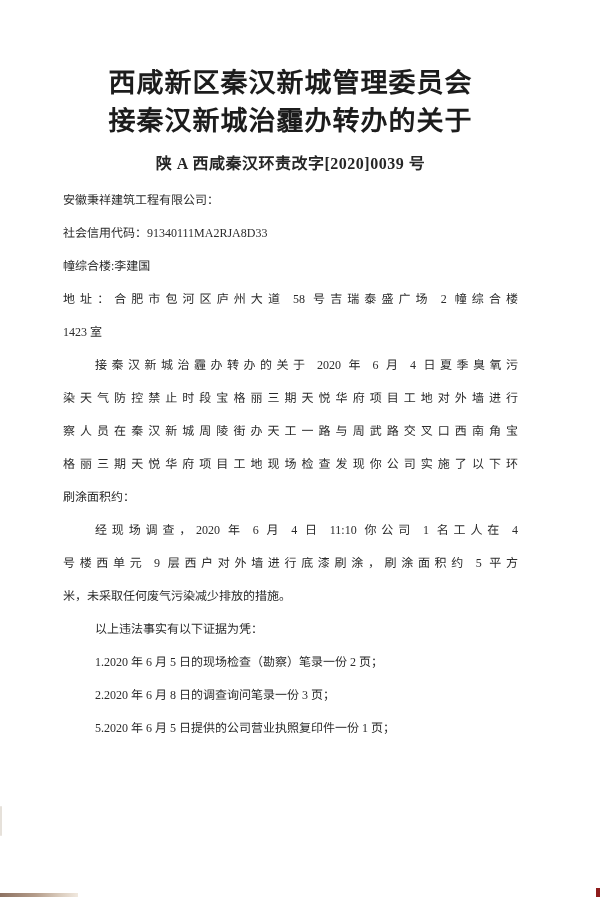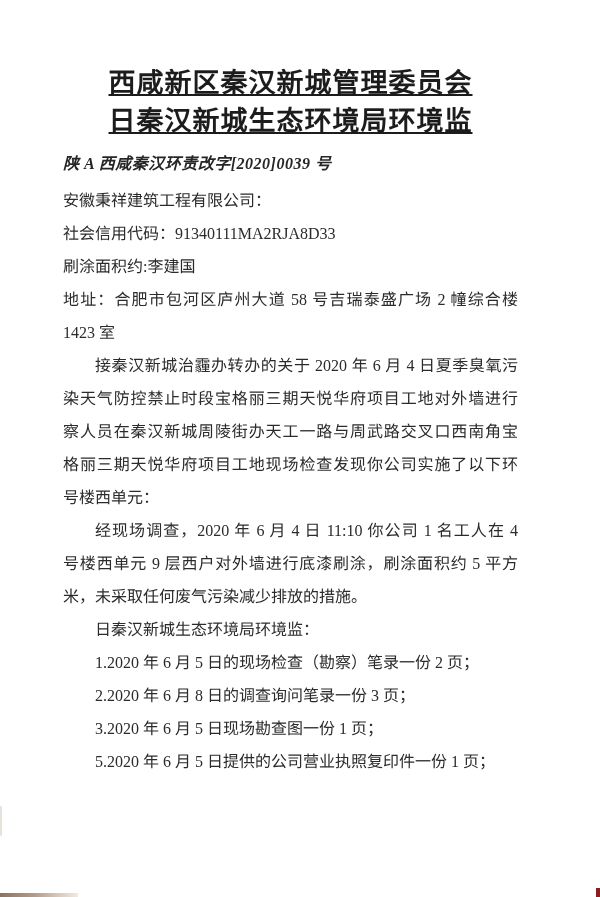--- a/index.html
+++ b/index.html
@@ -24,35 +24,33 @@
   .title-block {
     text-align: center;
   }
   .title-line {
     font-size: 27px;
     font-weight: bold;
     line-height: 38px;
     letter-spacing: 1px;
     color: #1c1c1c;
     white-space: nowrap;
-    text-decoration: underline;
   }
   .doc-number {
-    text-align: left;
+    text-align: center;
     font-size: 16px;
     font-weight: bold;
     margin-top: 10px;
     letter-spacing: 0.5px;
     color: #262626;
     white-space: nowrap;
-    font-style: italic;
   }
   .body-block {
     margin-top: 10px;
-    font-size: 16px;
+    font-size: 12px;
   }
   .line {
     height: 33px;
     line-height: 33px;
     text-align: left;
   }
   .line.indent {
     text-indent: 32px;
   }
   .line.fill {
@@ -86,43 +84,42 @@
     border-radius: 2px;
   }
 </style>
 </head>
 <body>
 
 <div class="page">
 
   <div class="title-block">
     <div class="title-line">西咸新区秦汉新城管理委员会</div>
-    <div class="title-line">日秦汉新城生态环境局环境监</div>
+    <div class="title-line">接秦汉新城治霾办转办的关于</div>
   </div>
 
   <div class="doc-number">陕 A 西咸秦汉环责改字[2020]0039 号</div>
 
   <div class="body-block">
     <div class="line">安徽秉祥建筑工程有限公司：</div>
     <div class="line">社会信用代码：91340111MA2RJA8D33</div>
-    <div class="line">刷涂面积约:李建国</div>
+    <div class="line">幢综合楼:李建国</div>
     <div class="line fill">地址：合肥市包河区庐州大道 58 号吉瑞泰盛广场 2 幢综合楼</div>
     <div class="line">1423 室</div>
     <div class="line indent fill">接秦汉新城治霾办转办的关于 2020 年 6 月 4 日夏季臭氧污</div>
     <div class="line fill">染天气防控禁止时段宝格丽三期天悦华府项目工地对外墙进行</div>
     <div class="line fill">察人员在秦汉新城周陵街办天工一路与周武路交叉口西南角宝</div>
     <div class="line fill">格丽三期天悦华府项目工地现场检查发现你公司实施了以下环</div>
-    <div class="line">号楼西单元：</div>
+    <div class="line">刷涂面积约：</div>
     <div class="line indent fill">经现场调查，2020 年 6 月 4 日 11:10 你公司 1 名工人在 4</div>
     <div class="line fill">号楼西单元 9 层西户对外墙进行底漆刷涂，刷涂面积约 5 平方</div>
     <div class="line">米，未采取任何废气污染减少排放的措施。</div>
-    <div class="line indent">日秦汉新城生态环境局环境监：</div>
+    <div class="line indent">以上违法事实有以下证据为凭：</div>
     <div class="line indent">1.2020 年 6 月 5 日的现场检查（勘察）笔录一份 2 页；</div>
     <div class="line indent">2.2020 年 6 月 8 日的调查询问笔录一份 3 页；</div>
-    <div class="line indent">3.2020 年 6 月 5 日现场勘查图一份 1 页；</div>
     <div class="line indent">5.2020 年 6 月 5 日提供的公司营业执照复印件一份 1 页；</div>
   </div>
 
 </div>
 
 <div class="mark-left-edge"></div>
 <div class="mark-bottom-left"></div>
 <div class="mark-bottom-right"></div>
 
 </body></html>

